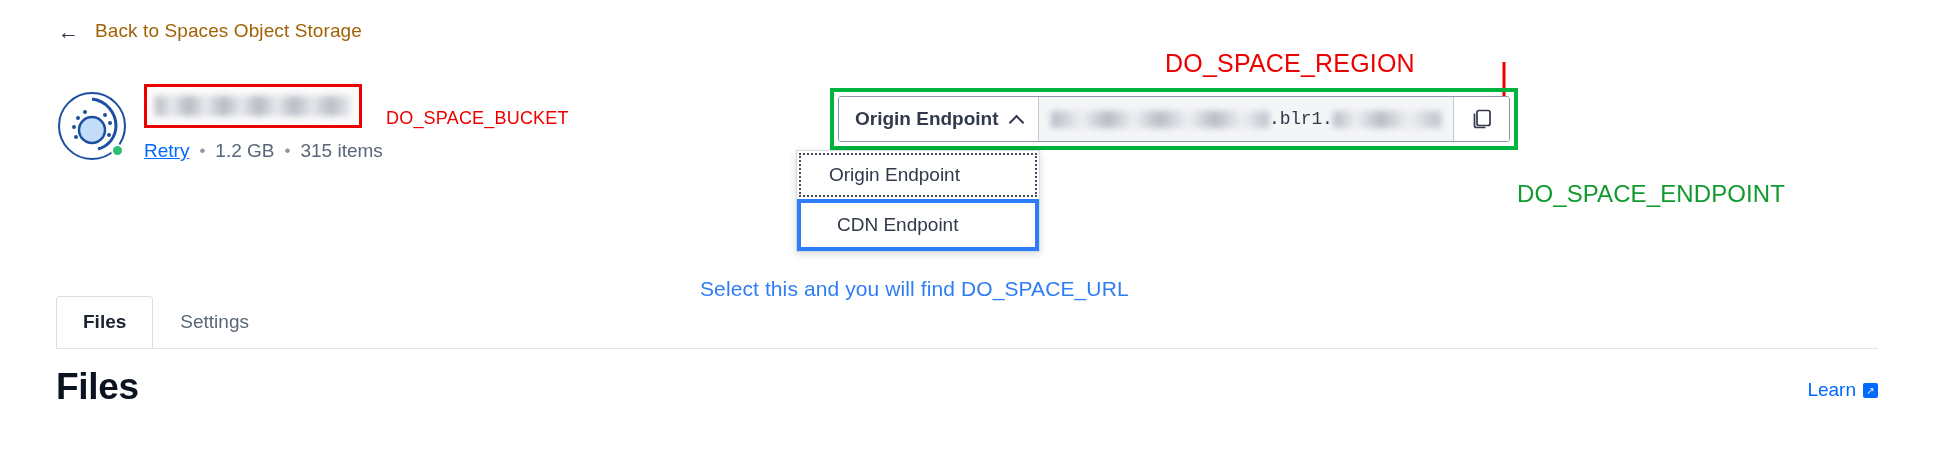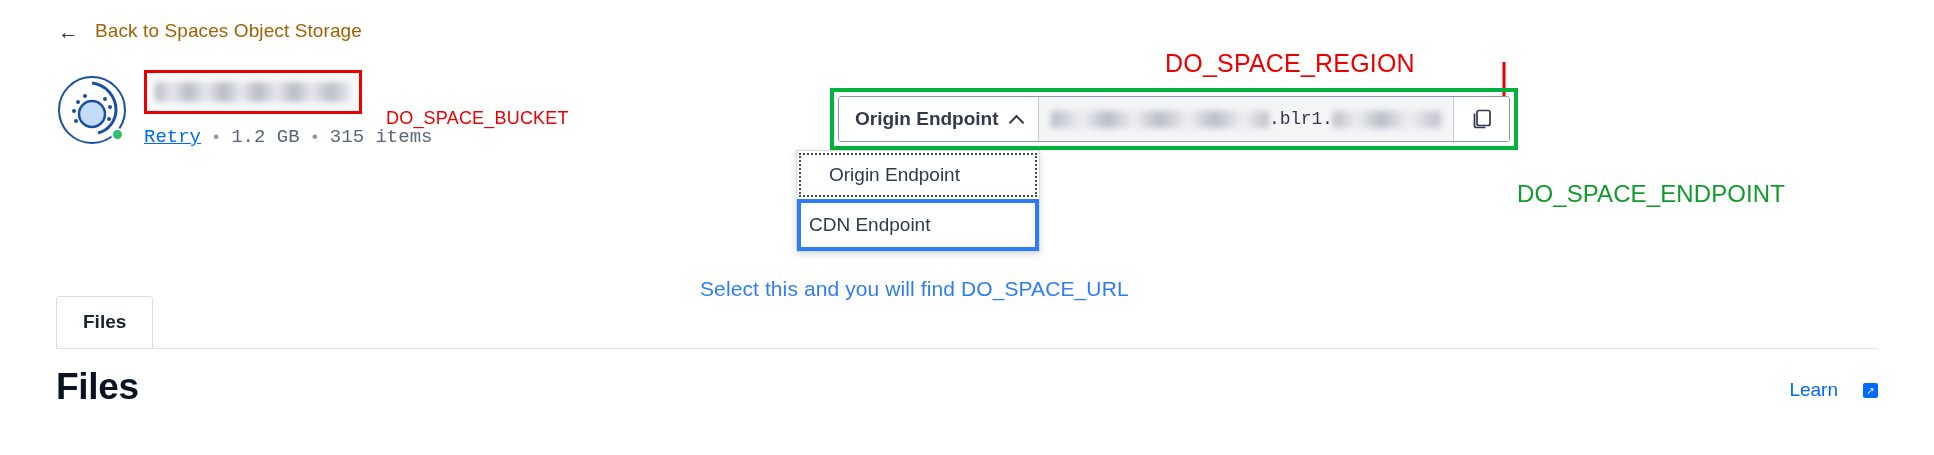--- a/index.html
+++ b/index.html
@@ -34,24 +34,23 @@
   }
   .back-text {
     font-size: 19px;
     color: #a16207;
     letter-spacing: .1px;
   }
 
   
   .bucket-row {
     position: absolute;
-    left: 56px; top: 68px;
-    display: flex;
-    align-items: center;
-    font-family: Liberation Mono, monospace;
+    left: 56px; top: 82px;
+    display: flex;
+    align-items: flex-end;
   }
   .bucket-logo {
     position: relative;
     width: 72px; height: 72px;
     margin-top: 4px;
     flex: none;
   }
   .status-dot {
     position: absolute;
     right: 4px; bottom: 5px;
@@ -242,21 +241,21 @@
     cursor: pointer;
   }
   .dd-item.hl-dotted {
     border: 2px dotted #444c5c;
     margin: 2px;
     height: 44px;
   }
   .dd-item.hl-solid {
     border: 4px solid #2e7df6;
     height: 52px;
-    padding-left: 8px;
+    padding-left: 36px;
   }
 
   
   .tabs {
     position: absolute;
     left: 56px; top: 296px;
     display: flex;
     align-items: flex-end;
   }
   .tab {
@@ -292,21 +291,21 @@
     font-size: 37px;
     font-weight: 700;
     color: #0b1320;
     letter-spacing: -.3px;
   }
   .learn-link {
     position: absolute;
     right: 56px; top: 379px;
     display: flex;
     align-items: center;
-    gap: 25px;
+    gap: 7px;
     font-size: 19px;
     color: #0069ff;
     cursor: pointer;
   }
   .ext-icon {
     display: inline-block;
     width: 15px; height: 15px;
     background: #0069ff;
     color: #ffffff;
     font-size: 10px;
@@ -396,20 +395,23 @@
     </div>
     <div class="dd-item hl-solid">
       <span>CDN Endpoint</span>
     </div>
   </div>
 
   <div class="tabs">
     <div class="tab active">
       <span>Files</span>
     </div>
+    <div class="tab">
+      <span>Settings</span>
+    </div>
   </div>
   <div class="tab-rule"></div>
 
   <div class="page-heading">Files</div>
 
   <div class="learn-link">
     <span>Learn</span>
     <span class="ext-icon">↗</span>
   </div>
 

